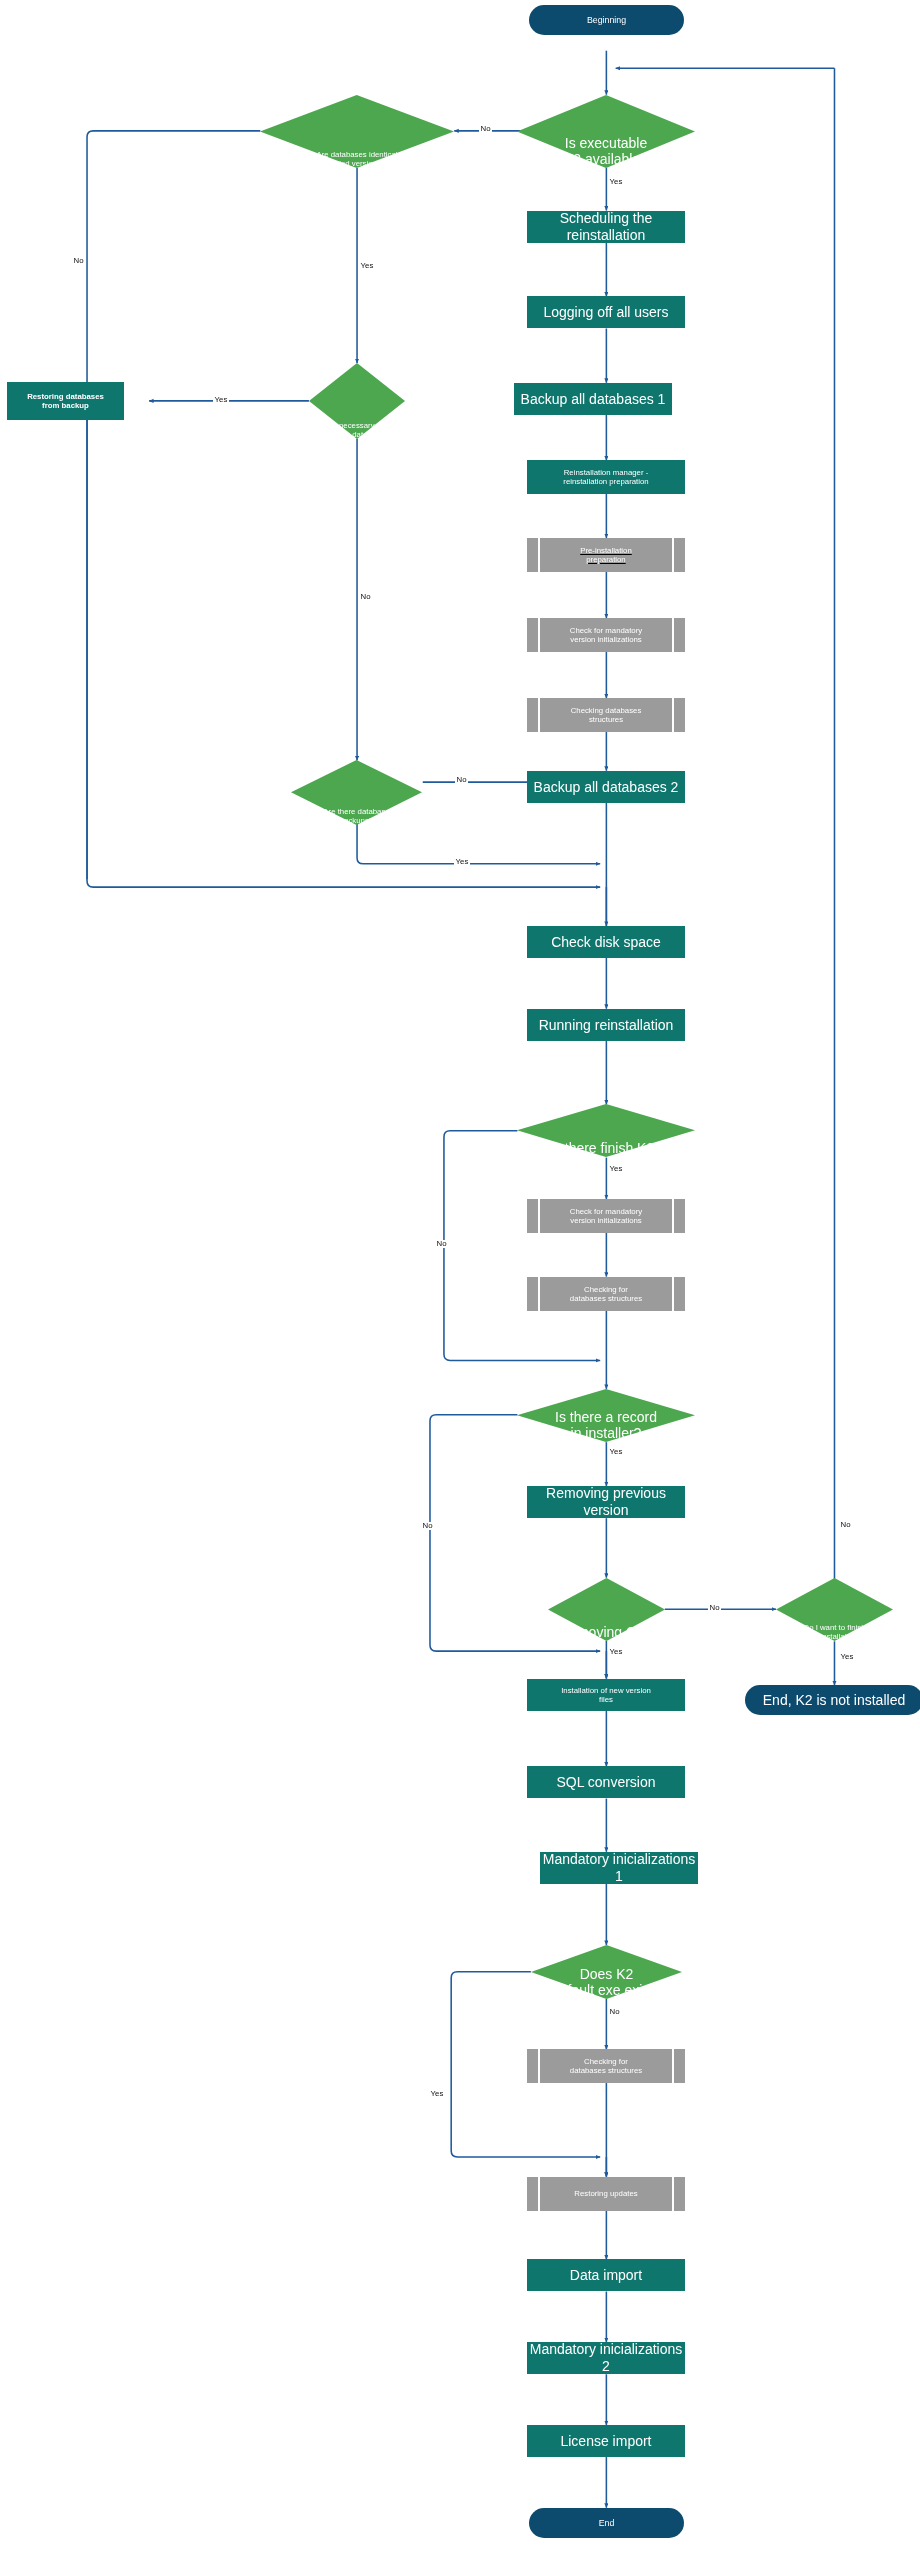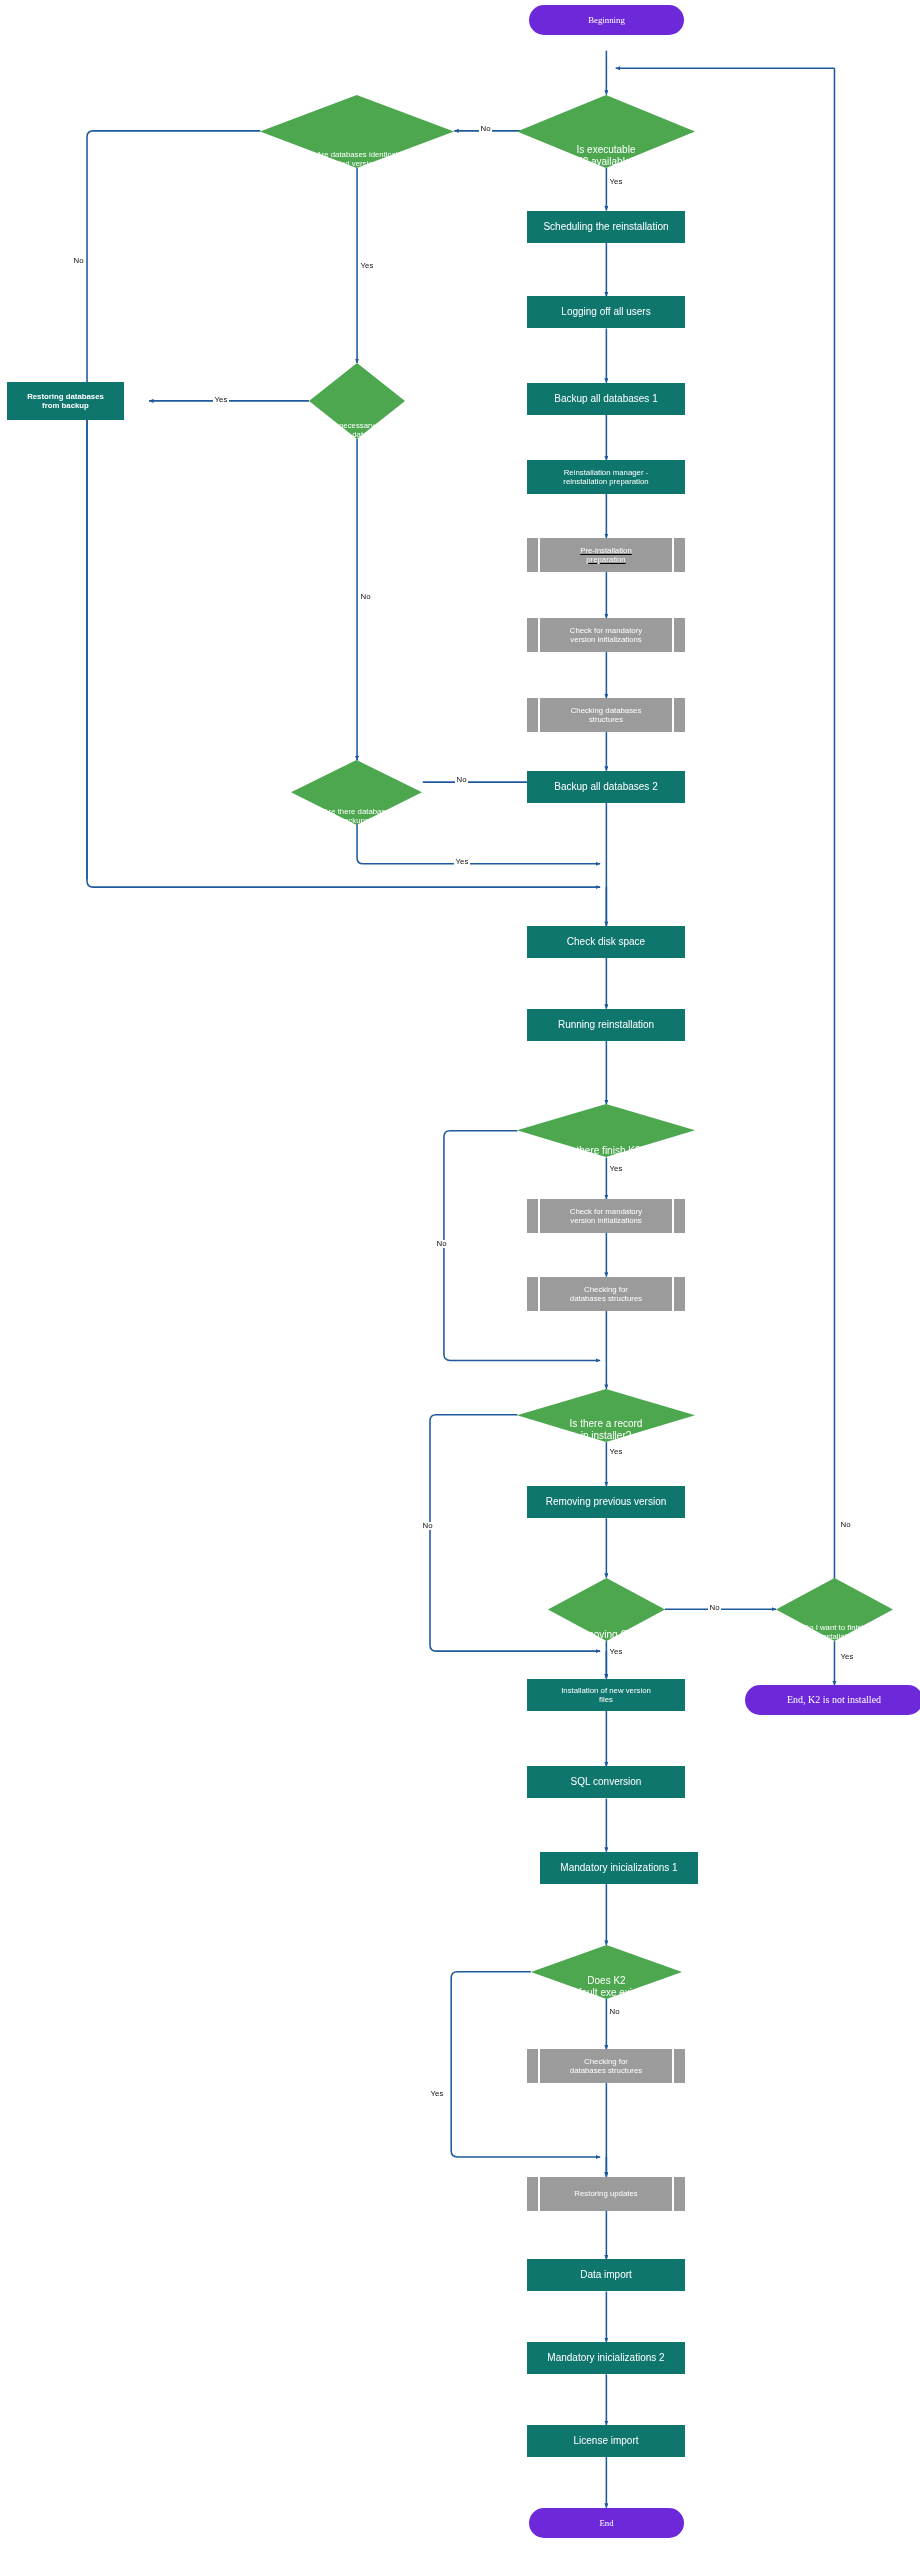--- a/index.html
+++ b/index.html
@@ -1,31 +1,31 @@
 <!DOCTYPE html>
 <html style="font-size:8.3px"><head>
 <meta charset="utf-8">
 <style>
   html,body{margin:0;padding:0;background:#ffffff;}
   body{font-family:"Liberation Sans", sans-serif;}
   #stage{position:relative;width:921px;height:2576px;background:#ffffff;overflow:hidden;}
   svg#wires{position:absolute;left:0;top:0;width:921px;height:2576px;}
   .node{position:absolute;box-sizing:border-box;display:flex;align-items:center;justify-content:center;text-align:center;color:#ffffff;line-height:1.18;}
   .node-process{background:#0f766e;}
-  .node-terminator{background:#6d28d9;border-radius:517px;font-family:Liberation Serif, serif;}
+  .node-terminator{background:#0c4a6e;border-radius:517px;}
   .predef-wrap{position:absolute;box-sizing:border-box;background:#9b9b9b;display:flex;align-items:center;justify-content:center;}
   .predef-bar{position:absolute;top:0;bottom:0;width:2.1px;background:#ffffff;}
   .predef-bar.l{left:11.4px;}
   .predef-bar.r{right:11.4px;}
   .predef-txt{position:relative;z-index:2;color:#fff;text-align:center;line-height:1.18;padding:0 13.4px;}
   .diamond{position:absolute;}
   .diamond .dshape{position:absolute;left:0;top:0;width:100%;height:100%;}
   .diamond .dtxt{position:absolute;left:0;top:0;width:100%;height:100%;display:flex;align-items:flex-end;justify-content:center;text-align:center;color:#fff;line-height:1.18;}
   .edge-label{position:absolute;color:#111;background:#ffffff;padding:0 1.6px;white-space:nowrap;line-height:1;}
-  .t16{font-size:10px;}
+  .t16{font-size:14px;}
   .t17{font-size:8.8px;}
   .t15{font-size:7.8px;}
 </style>
 </head>
 <body>
 
 <div id="stage">
 
   <svg id="wires" viewBox="0 0 1780 4980">
     <defs>
@@ -230,21 +230,21 @@
   </div>
 
   <div class="node node-process t16" style="left:527px;top:211px;width:158px;height:32px;">
     <span>Scheduling the reinstallation</span>
   </div>
 
   <div class="node node-process t16" style="left:527px;top:296px;width:158px;height:32px;">
     <span>Logging off all users</span>
   </div>
 
-  <div class="node node-process t16" style="left:527px;top:383px;width:158px;height:32px;">
+  <div class="node node-process t16" style="left:514px;top:383px;width:158px;height:32px;">
     <span>Backup all databases 1</span>
   </div>
 
   <div class="node node-process t15" style="left:527px;top:460px;width:158px;height:34px;">
     <span style="white-space:pre-line;">Reinstallation manager -
 reinstallation preparation</span>
   </div>
 
   <div class="node node-process t16" style="left:527px;top:771px;width:158px;height:32px;">
     <span>Backup all databases 2</span>

